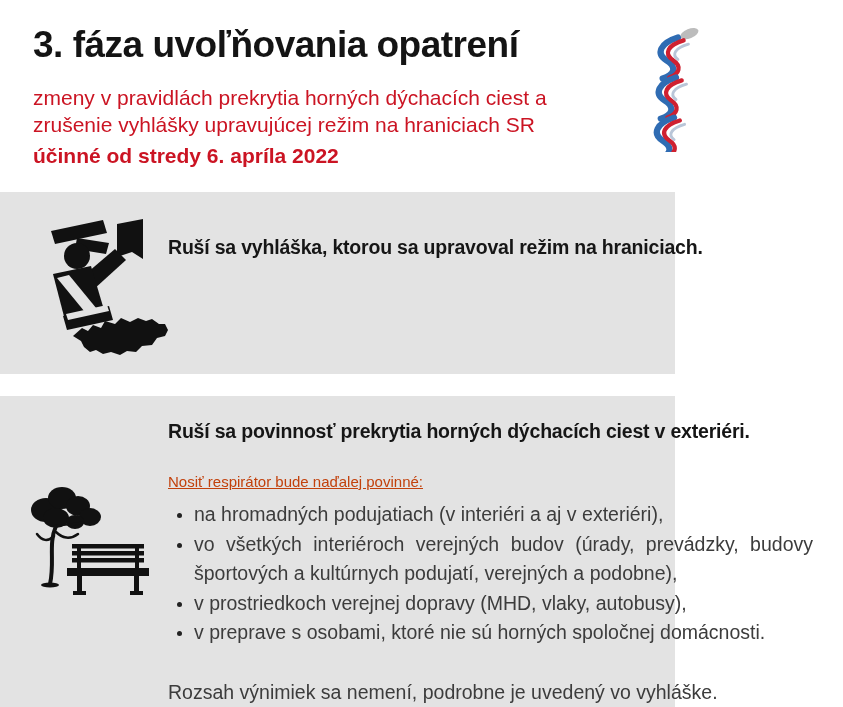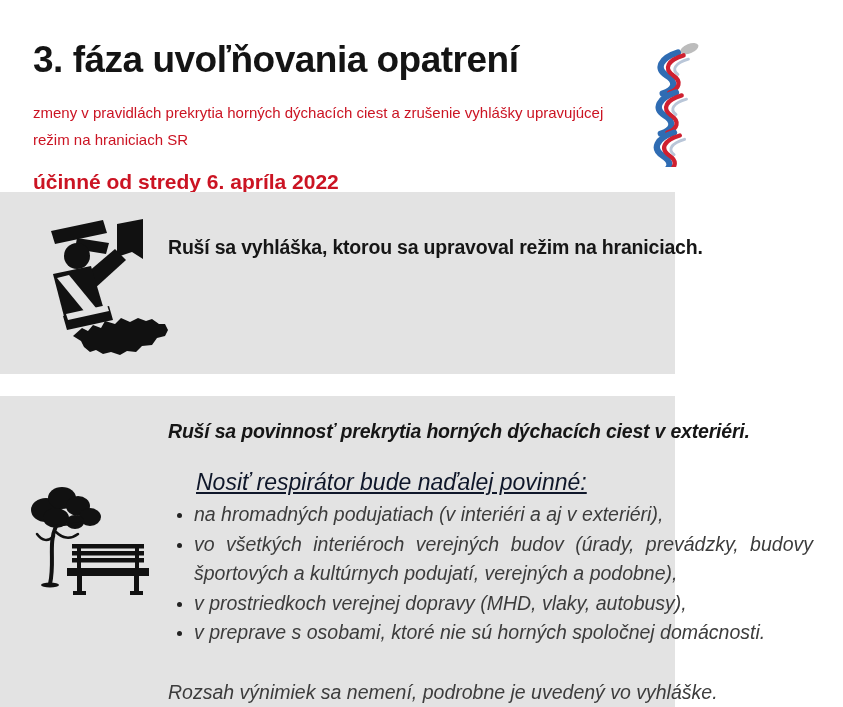--- a/index.html
+++ b/index.html
@@ -5,61 +5,61 @@
   * { margin:0; padding:0; box-sizing:border-box; }
   html,body { background:#ffffff; }
   .page {
     position:relative;
     width:843px; height:707px;
     background:#ffffff;
     font-family:"Liberation Sans", sans-serif;
     overflow:hidden;
   }
   
-  .header { position:absolute; left:0; top:15px; width:843px; height:192px; background:#ffffff; }
+  .header { position:absolute; left:0; top:0; width:843px; height:192px; background:#ffffff; }
   .title {
     position:absolute; left:33px; top:24px;
     font-size:37px; font-weight:700; color:#141414; letter-spacing:-0.5px;
     white-space:nowrap;
   }
   .subtitle-block { position:absolute; left:33px; top:84px; width:578px; }
   .subtitle {
-    font-size:15px; line-height:27px; color:#cb1423; font-weight:400;
+    font-size:21px; line-height:27px; color:#cb1423; font-weight:400;
   }
   .effective {
-    margin-top:16px;
+    margin-top:5px;
     font-size:21px; line-height:26px; color:#cb1423; font-weight:700;
   }
   
   .logo { position:absolute; left:645px; top:26px; display:flex; }
   .logo-mark { width:62px; height:126px; }
   .logo-text {
     margin-left:12px; margin-top:24px;
     font-size:11.5px; line-height:14px; font-weight:700;
     color:#9b9b9b; letter-spacing:0.5px;
   }
   
   .section { position:absolute; left:0; width:675px; background:#e3e3e3; }
   .section-1 { top:192px; height:182px; }
   .section-2 { top:396px; height:311px; }
   .section-icon { position:absolute; }
   .icon-border { left:33px; top:24px; width:135px; height:140px; }
   .icon-park   { left:20px; top:88px; width:138px; height:128px; }
   .section-content { position:absolute; left:168px; }
   .s1-content { top:44px; width:650px; }
-  .s2-content { top:24px; width:645px;font-style:italic; }
+  .s2-content { top:24px; width:645px; }
   h2.sec-title {
     font-size:19.5px; font-weight:700; color:#161616; white-space:nowrap;
     letter-spacing:-0.2px;
   }
   .s1-content h2 { margin-bottom:24px; }
   .s2-content h2 { margin-bottom:26px; }
   .intro {
-    font-size:23px; color:#0f172a; text-decoration:underline;
-    margin-bottom:5px; line-height:26px;margin-left:28px;
+    font-size:15px; color:#c2410c; text-decoration:underline;
+    margin-bottom:5px; line-height:26px;
   }
   ul.bullets { list-style:disc; margin:0; padding-left:26px; }
   ul.bullets li {
     font-size:19.5px; color:#3c3c3c; line-height:29.5px;
   }
   ul.bullets li::marker { color:#222; font-size:17px; }
   li.justified { text-align:justify; }
   .sec-footer {
     margin-top:31px;
     font-size:19.5px; color:#3c3c3c; line-height:27px;

